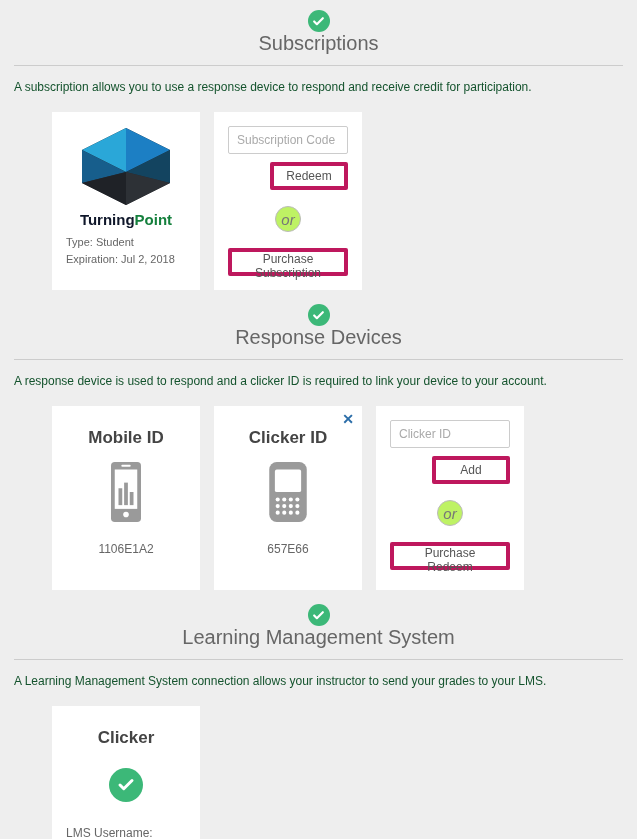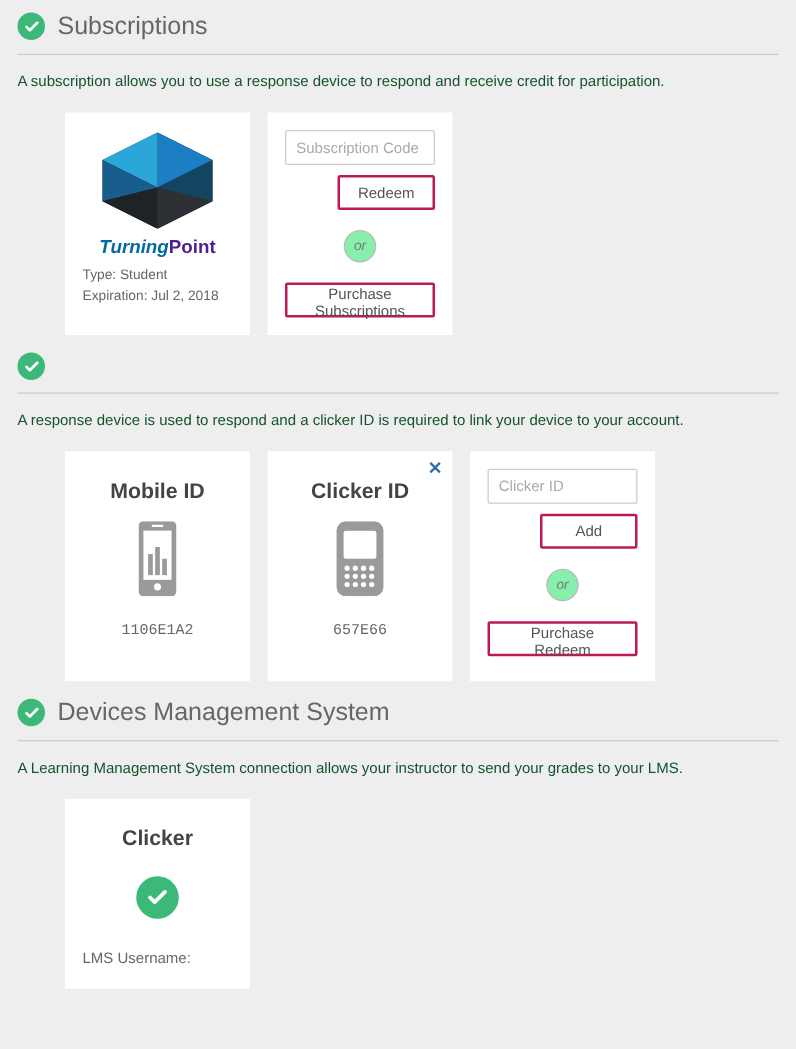--- a/index.html
+++ b/index.html
@@ -6,23 +6,24 @@
     body {
       font-family: "Segoe UI", Arial, sans-serif;
       background: #eeeeee;
       width: 637px;
       padding: 0 14px 20px 14px;
       color: #555;
     }
     .section { margin-top: 6px; }
     .section-header {
       display: flex;
-      gap: 10px;
+      align-items: center;
       margin-bottom: 10px;
       margin-top: 10px;
+      flex-direction: column;
     }
     .check-icon {
       width: 22px; height: 22px;
       background: #3cb878;
       border-radius: 50%;
       display: flex; align-items: center; justify-content: center;
       flex-shrink: 0;
     }
     .check-icon svg { width: 13px; height: 13px; }
     .section-title {
@@ -51,80 +52,79 @@
       padding: 14px;
       width: 148px;
       position: relative;
       display: flex;
       flex-direction: column;
       align-items: center;
     }
     .card.form-card { align-items: stretch; }
     .tp-logo { width: 110px; margin-top: 2px; }
     .tp-text { margin-top: 6px; text-align: center; font-weight: 700; font-size: 15px; }
-    .tp-turning { color: #0369a1; font-style: italic; }
-    .tp-point { color: #4c1d95; }
+    .tp-turning { color: #0f172a; }
+    .tp-point { color: #15803d; }
     .card-meta {
       align-self: flex-start;
       font-size: 11px;
       color: #666;
       margin-top: 6px;
       line-height: 1.5;
     }
     .text-input {
       width: 100%;
       height: 28px;
       border: 1px solid #ccc;
       border-radius: 2px;
       padding: 0 8px;
       font-size: 12px;
       color: #555;
       background: #fff;
     }
     .text-input::placeholder { color: #aaa; }
     .btn {
       height: 28px;
-      border: 2px solid #be185d;
+      border: 4px solid #be185d;
       background: #fff;
       font-size: 12px;
       color: #555;
       border-radius: 2px;
       cursor: pointer;
       padding: 0 12px;
     }
     .btn-right { align-self: flex-end; margin-top: 8px; min-width: 78px; }
     .btn-full { width: 100%; margin-top: 10px; }
     .or-div {
       display: flex; justify-content: center;
       margin: 16px 0 6px 0;
     }
     .or-circle {
       width: 26px; height: 26px;
       border: 1px solid #bbb;
       border-radius: 50%;
       display: flex; align-items: center; justify-content: center;
-      font-size: 11px; font-style: italic; color: #777;
-      background: #86efac;
+      font-size: 15px; font-style: italic; color: #777;
+      background: #bef264;
     }
     .card-title {
       font-size: 17px;
       font-weight: 700;
       color: #444;
       margin-top: 8px;
       margin-bottom: 14px;
       text-align: right;
     }
     .device-icon { width: 60px; height: 60px; display:flex; align-items:center; justify-content:center; }
     .device-icon svg { width: 50px; height: 60px; }
     .device-id {
       font-size: 12px;
       color: #666;
       margin-top: 20px;
       margin-bottom: 20px;
-      font-family: Liberation Mono, monospace;
     }
     .close-x {
       position: absolute;
       top: 6px; right: 8px;
       color: #2b6da8;
       font-weight: 700;
       font-size: 14px;
       cursor: pointer;
       line-height: 1;
     }
@@ -178,33 +178,34 @@
         <div>Expiration: Jul 2, 2018</div>
       </div>
     </div>
 
     <div class="card form-card">
       <input class="text-input" type="text" placeholder="Subscription Code" style="">
       <button class="btn btn-right">Redeem</button>
       <div class="or-div">
         <span class="or-circle">or</span>
       </div>
-      <button class="btn btn-full">Purchase Subscriptions</button>
+      <button class="btn btn-full">Purchase Subscription</button>
     </div>
 
   </div>
 </div>
 
 <div class="section">
   <div class="section-header">
     <span class="check-icon">
       <svg viewBox="0 0 24 24">
           <path d="M20 6L9 17l-5-5" stroke="#fff" stroke-width="4" fill="none" stroke-linecap="round" stroke-linejoin="round"></path>
         </svg>
     </span>
+    <span class="section-title">Response Devices</span>
   </div>
   <hr class="hr">
   <div class="section-desc">A response device is used to respond and a clicker ID is required to link your device to your account.</div>
 
   <div class="card-row">
 
     <div class="card">
       <div class="card-title">Mobile ID</div>
       <div class="device-icon">
         <svg viewBox="0 0 40 64">
@@ -258,21 +259,21 @@
   </div>
 </div>
 
 <div class="section">
   <div class="section-header">
     <span class="check-icon">
       <svg viewBox="0 0 24 24">
           <path d="M20 6L9 17l-5-5" stroke="#fff" stroke-width="4" fill="none" stroke-linecap="round" stroke-linejoin="round"></path>
         </svg>
     </span>
-    <span class="section-title">Devices Management System</span>
+    <span class="section-title">Learning Management System</span>
   </div>
   <hr class="hr">
   <div class="section-desc">A Learning Management System connection allows your instructor to send your grades to your LMS.</div>
 
   <div class="card-row">
     <div class="card">
       <div class="card-title">Clicker</div>
       <span class="big-check">
         <svg viewBox="0 0 24 24">
             <path d="M20 6L9 17l-5-5" stroke="#fff" stroke-width="4" fill="none" stroke-linecap="round" stroke-linejoin="round"></path>

